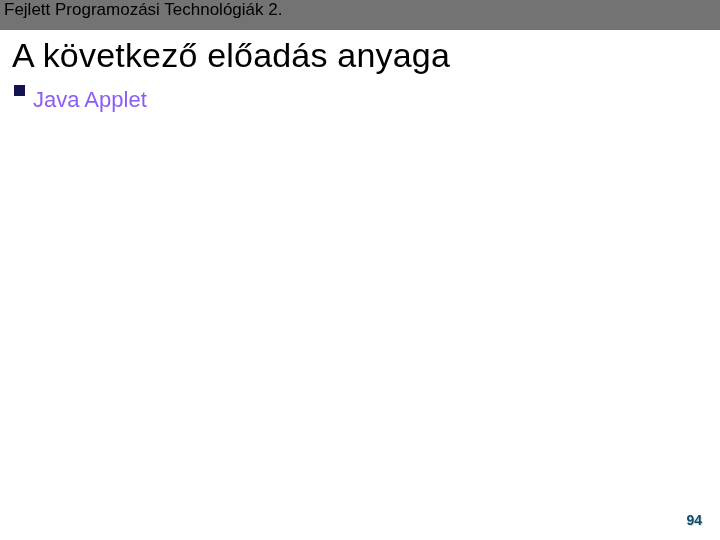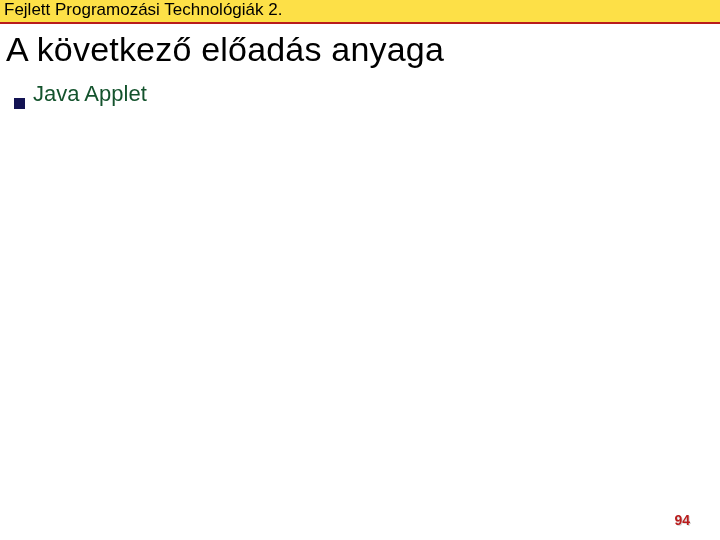--- a/index.html
+++ b/index.html
@@ -6,59 +6,59 @@
     margin: 0;
     padding: 0;
     width: 720px;
     height: 540px;
     background: #ffffff;
     font-family: Arial, Helvetica, sans-serif;
     overflow: hidden;
     position: relative;
   }
   .header-bar {
-    background: #fde047;
-    border-bottom: 2px solid #b91c1c;
-    padding: 0 4px 2px 4px;
+    background: #737373;
+    border-bottom: 2px solid #737373;
+    padding: 0 4px 8px 4px;
     font-size: 17px;
     color: #000;
     line-height: 20px;
     height: 20px;
   }
   .title {
     font-size: 34px;
     color: #000;
-    padding: 6px 6px 10px 6px;
+    padding: 6px 6px 10px 12px;
     font-weight: normal;
     letter-spacing: 0.2px;
   }
   .bullets {
     padding-left: 14px;
   }
   .bullet-row {
     display: flex;
-    align-items: flex-end;
+    align-items: flex-start;
     gap: 8px;
     line-height: 30px;
     font-size: 22px;
-    color: #14532d;
+    color: #8b5cf6;
   }
   .bullet-square {
     width: 11px;
     height: 11px;
     background: #131353;
     flex: 0 0 auto;
   }
   .page-number {
     position: absolute;
-    right: 30px;
+    right: 18px;
     bottom: 12px;
     font-size: 14px;
     font-weight: bold;
-    color: #b91c1c;
+    color: #0c4a6e;
     text-shadow: 1px 1px 0 #d8d8d8;
   }
 </style>
 </head>
 <body>
 
 <div class="header-bar">
   <span>Fejlett Programozási Technológiák 2.</span>
 </div>
 

